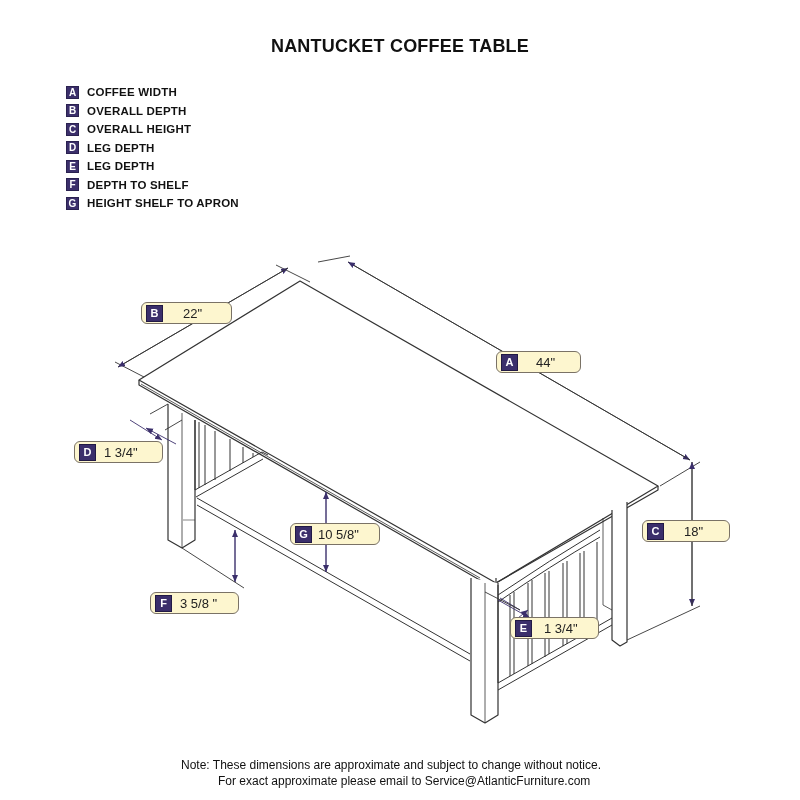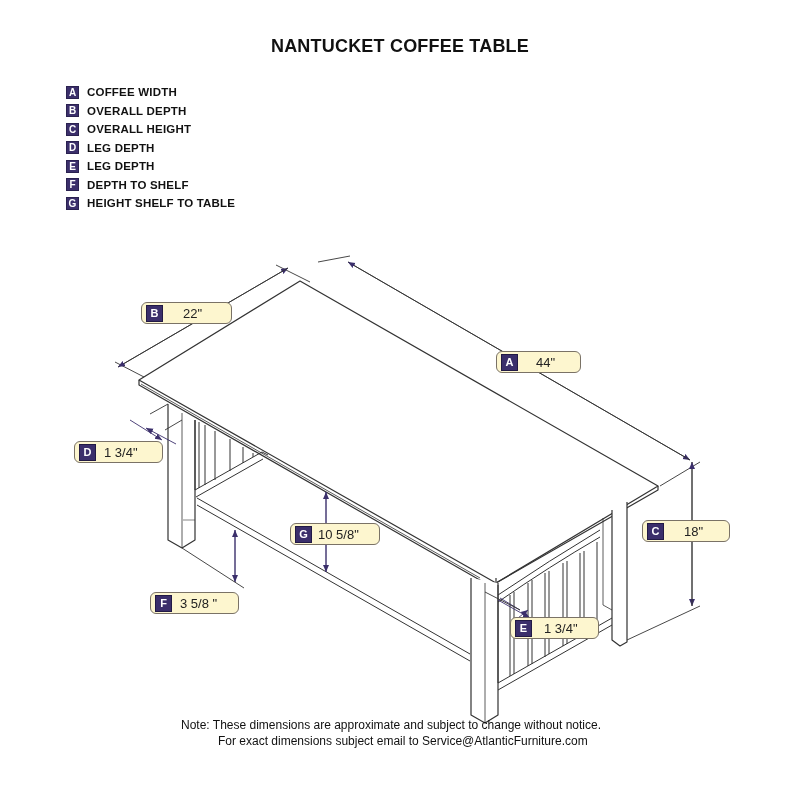--- a/index.html
+++ b/index.html
@@ -6,21 +6,21 @@
   body { width: 800px; height: 800px; position: relative; overflow: hidden; font-family: "Liberation Sans", sans-serif; }
   .title { position: absolute; left: 0; width: 800px; top: 36px; text-align: center; font-weight: bold; font-size: 18px; color: #111; letter-spacing: 0.2px; }
   .legend { position: absolute; left: 66px; top: 83px; }
   .legend-row { display: flex; align-items: center; height: 18.5px; }
   .legend-key { width: 13px; height: 13px; background: #3b2f6b; color: #fff; font-size: 10px; font-weight: bold; display: flex; align-items: center; justify-content: center; margin-right: 8px; box-sizing: border-box; border: 1px solid #2a2150; }
   .legend-label { font-weight: bold; font-size: 11.5px; color: #111; letter-spacing: 0.2px; }
   svg.drawing { position: absolute; left: 0; top: 0; }
   .callout { position: absolute; height: 22px; background: #fdf6cf; border: 1.5px solid #7a7266; border-radius: 6px; display: flex; align-items: center; box-sizing: border-box; padding-left: 4px; }
   .callout-key { width: 15px; height: 15px; background: #3b2f6b; color: #fff; font-size: 11px; font-weight: bold; display: flex; align-items: center; justify-content: center; margin-right: 8px; border: 1px solid #221a45; }
   .callout-val { font-size: 13px; color: #222; white-space: nowrap; }
-  .note { position: absolute; left: 0; width: 800px; top: 718px; font-size: 12px; color: #111; line-height: 15.5px; }
+  .note { position: absolute; left: 0; width: 800px; top: 758px; font-size: 12px; color: #111; line-height: 15.5px; }
   .note-line1 { padding-left: 181px; }
   .note-line2 { padding-left: 218px; }
 </style>
 </head>
 <body>
 
 <div class="title">NANTUCKET COFFEE TABLE</div>
 
 <div class="legend">
   <div class="legend-row">
@@ -42,21 +42,21 @@
   <div class="legend-row">
     <span class="legend-key">E</span>
     <span class="legend-label">LEG DEPTH</span>
   </div>
   <div class="legend-row">
     <span class="legend-key">F</span>
     <span class="legend-label">DEPTH TO SHELF</span>
   </div>
   <div class="legend-row">
     <span class="legend-key">G</span>
-    <span class="legend-label">HEIGHT SHELF TO TABLE</span>
+    <span class="legend-label">HEIGHT SHELF TO APRON</span>
   </div>
 </div>
 
 <svg class="drawing" width="800" height="800" viewBox="0 0 800 800">
   <defs>
     <marker id="arr" markerWidth="8" markerHeight="8" refX="7" refY="4" orient="auto" markerUnits="userSpaceOnUse">
       <path d="M0,1 L7,4 L0,7 z" fill="#3b2f6b"></path>
     </marker>
   </defs>
   <g fill="none" stroke="#333" stroke-width="1.2" stroke-linejoin="round">
@@ -186,14 +186,14 @@
   <span class="callout-val">3 5/8 "</span>
 </div>
 
 <div class="callout" style="left:510px; top:617px; width:89px;">
   <span class="callout-key">E</span>
   <span class="callout-val" style="margin-left:4px;">1 3/4"</span>
 </div>
 
 <div class="note">
   <div class="note-line1">Note:  These dimensions are approximate and subject to change without notice.</div>
-  <div class="note-line2">For exact dimensions subject email to Service@AtlanticFurniture.com</div>
+  <div class="note-line2">For exact approximate please email to Service@AtlanticFurniture.com</div>
 </div>
 
 </body></html>

